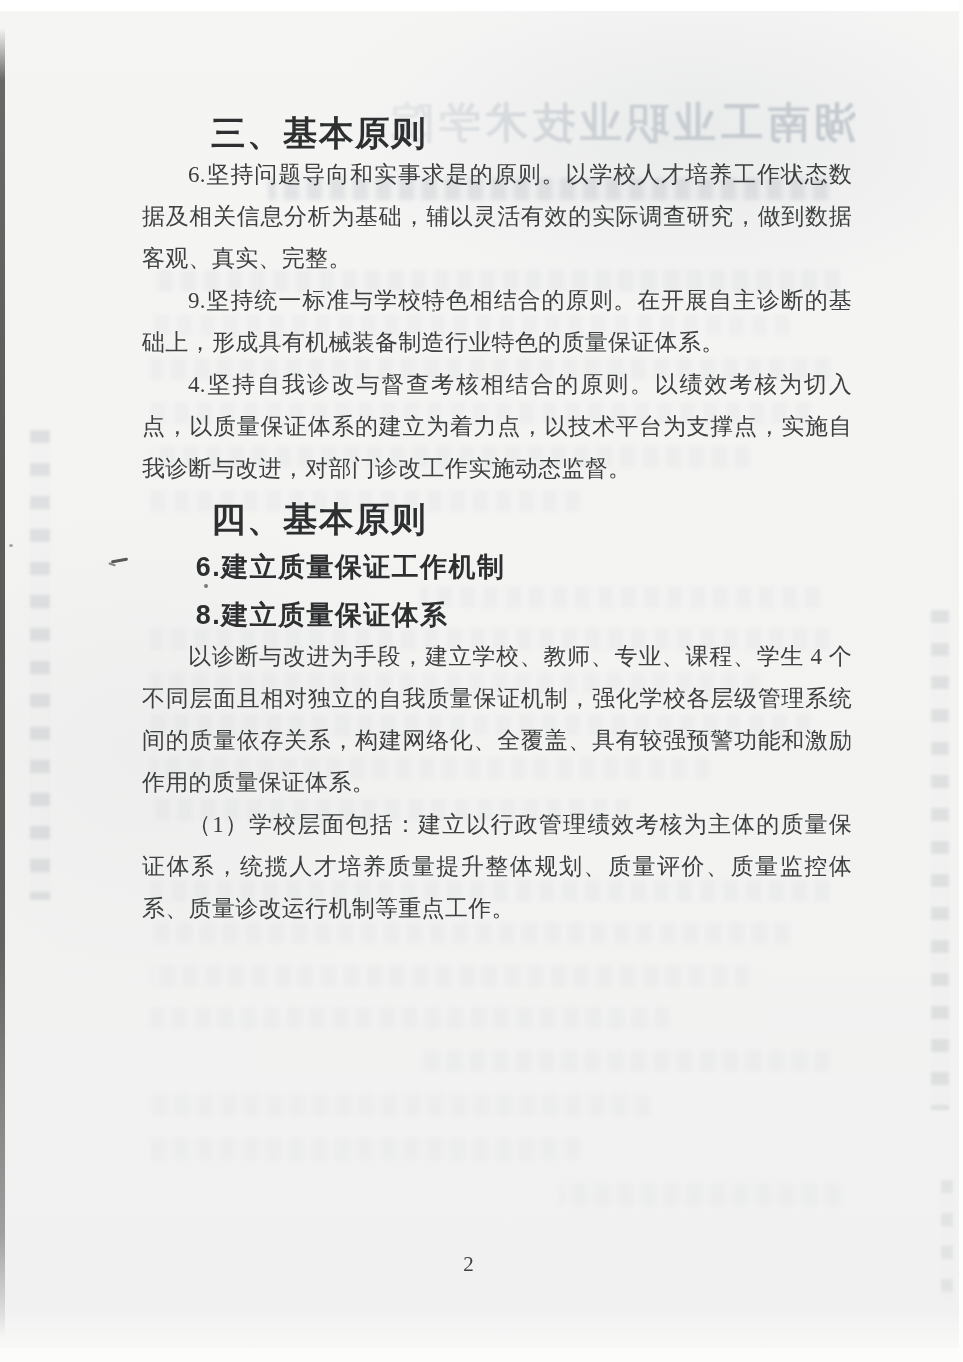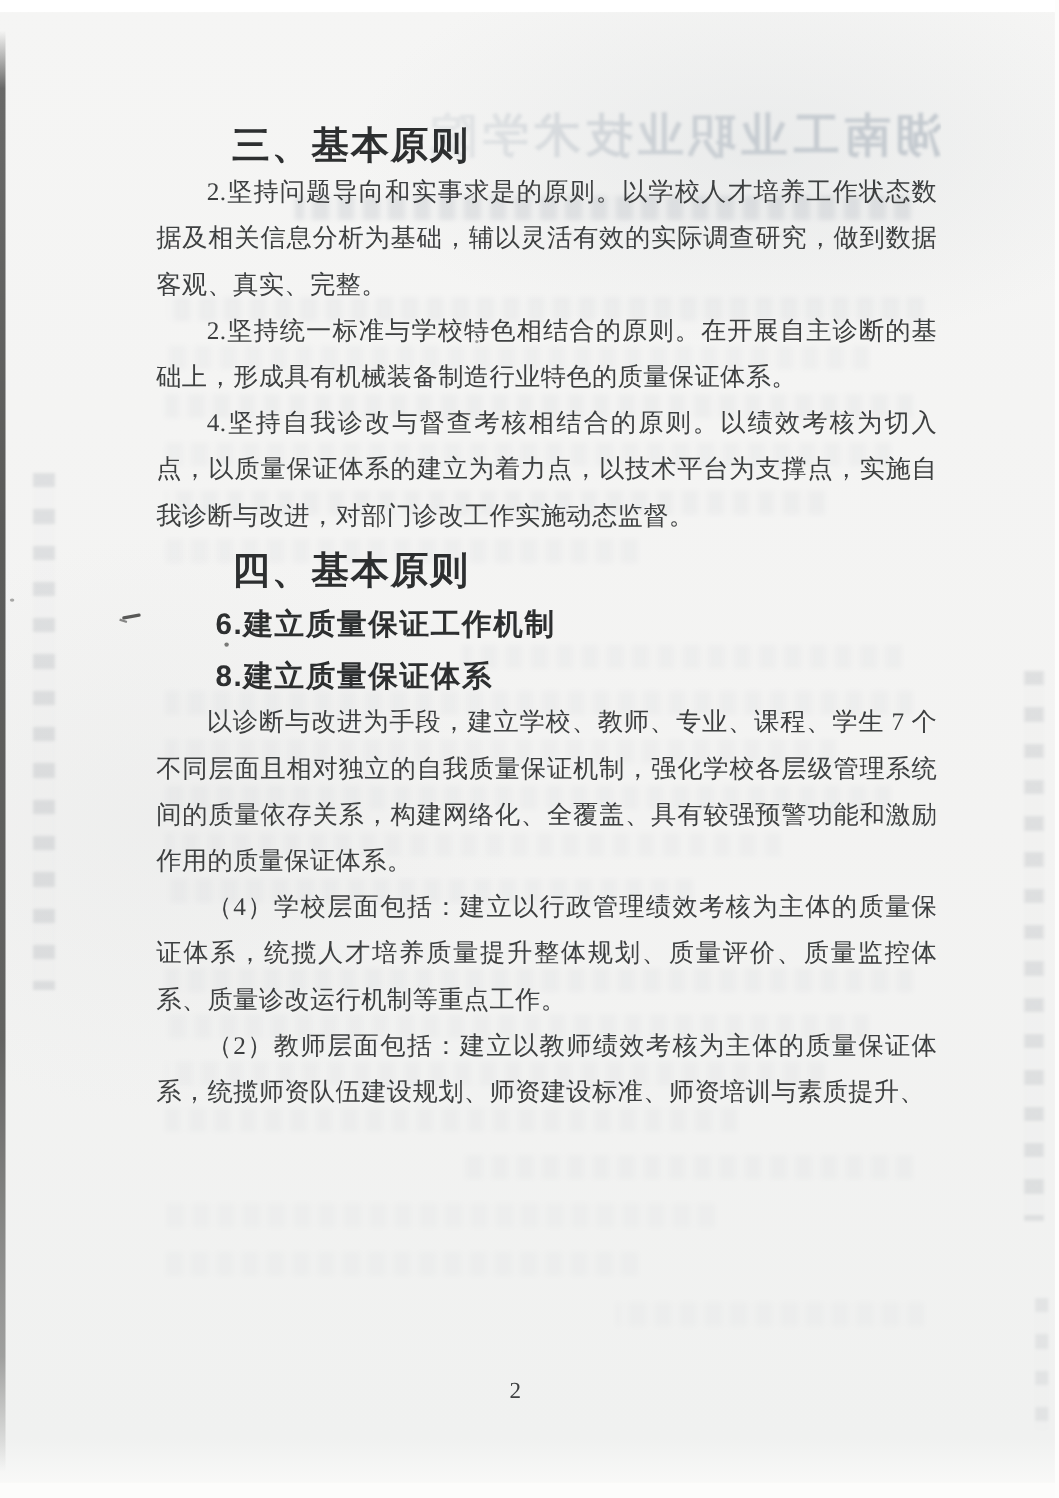--- a/index.html
+++ b/index.html
@@ -104,28 +104,27 @@
       <div class="smudge-col" style="top: 1180px; left: 941px; width: 12px; height: 120px; opacity: 0.2;"></div>
     </div>
 
   <div class="pen-tick"></div>
   <div class="speck s1"></div>
   <div class="speck s2"></div>
   <div class="speck s3"></div>
 
   <main class="content">
     <h2>三、基本原则</h2>
-    <p>2.坚持问题导向和实事求是的原则。以学校人才培养工作状态数据及相关信息分析为基础，辅以灵活有效的实际调查研究，做到数据客观、真实、完整。</p>
-    <p>2.坚持统一标准与学校特色相结合的原则。在开展自主诊断的基础上，形成具有机械装备制造行业特色的质量保证体系。</p>
+    <p>6.坚持问题导向和实事求是的原则。以学校人才培养工作状态数据及相关信息分析为基础，辅以灵活有效的实际调查研究，做到数据客观、真实、完整。</p>
+    <p>9.坚持统一标准与学校特色相结合的原则。在开展自主诊断的基础上，形成具有机械装备制造行业特色的质量保证体系。</p>
     <p>4.坚持自我诊改与督查考核相结合的原则。以绩效考核为切入点，以质量保证体系的建立为着力点，以技术平台为支撑点，实施自我诊断与改进，对部门诊改工作实施动态监督。</p>
 
     <h2 class="tasks">四、基本原则</h2>
 
     <h3>6.建立质量保证工作机制</h3>
 
     <h3>8.建立质量保证体系</h3>
-    <p>以诊断与改进为手段，建立学校、教师、专业、课程、学生 7 个不同层面且相对独立的自我质量保证机制，强化学校各层级管理系统间的质量依存关系，构建网络化、全覆盖、具有较强预警功能和激励作用的质量保证体系。</p>
-    <p>（4）学校层面包括：建立以行政管理绩效考核为主体的质量保证体系，统揽人才培养质量提升整体规划、质量评价、质量监控体系、质量诊改运行机制等重点工作。</p>
-    <p>（2）教师层面包括：建立以教师绩效考核为主体的质量保证体系，统揽师资队伍建设规划、师资建设标准、师资培训与素质提升、</p>
+    <p>以诊断与改进为手段，建立学校、教师、专业、课程、学生 4 个不同层面且相对独立的自我质量保证机制，强化学校各层级管理系统间的质量依存关系，构建网络化、全覆盖、具有较强预警功能和激励作用的质量保证体系。</p>
+    <p>（1）学校层面包括：建立以行政管理绩效考核为主体的质量保证体系，统揽人才培养质量提升整体规划、质量评价、质量监控体系、质量诊改运行机制等重点工作。</p>
   </main>
 
   <div class="pageno">2</div>
 </div>
 
 </body></html>

